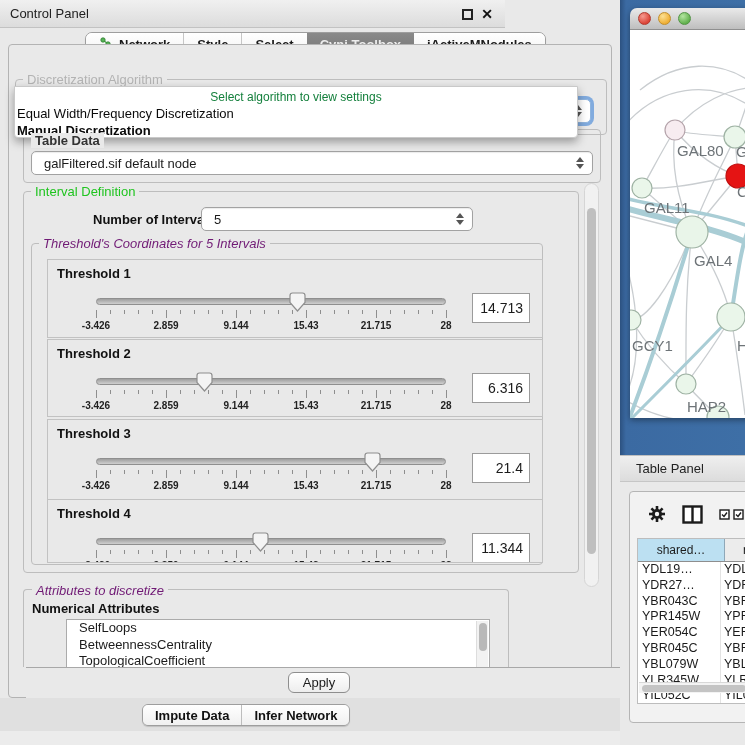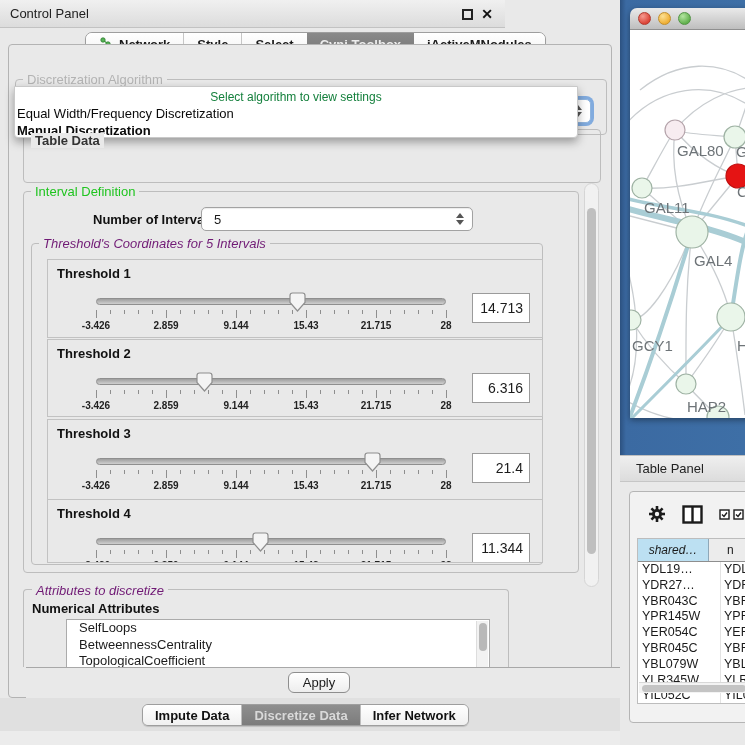--- a/index.html
+++ b/index.html
@@ -119,21 +119,21 @@
             background:linear-gradient(#EFEFEF,#DCDCDC); border-top:1px solid #BFBFBF; border-bottom:1px solid #C6C6C6;
             display:flex; align-items:center; font-size:13px; color:#222; }
   .tp-bar .t { margin-left:16px; }
   .tp-area { position:absolute; left:620px; top:482px; width:125px; height:263px; background:#E9E9E9; }
   .tp-panel { position:absolute; left:9px; top:9px; width:130px; height:232px;
               background:#F2F2F2; border:1px solid #B5B5B5; border-radius:4px; }
   .tp-toolbar { position:absolute; left:0; top:0; width:100%; height:44px; display:flex; align-items:center; gap:16px; padding-left:18px; }
   .chkpair { display:flex; gap:3px; }
   .tbl { position:absolute; left:7px; top:46px; width:123px; height:166px; background:#FFF; border:1px solid #BDBDBD; overflow:hidden; }
   .tbl-head { display:flex; height:23px; border-bottom:1px solid #8E8E8E; font-size:12px; }
-  .th1 { width:71px; background:#BCE0F2; border-right:1px solid #8FA8B8; display:flex; align-items:center; justify-content:center;font-style:italic; }
+  .th1 { width:87px; background:#BCE0F2; border-right:1px solid #8FA8B8; display:flex; align-items:center; justify-content:center; }
   .th2 { flex:1; background:#ECECEC; display:flex; align-items:center; padding-left:18px; }
   .tbl-row { display:flex; height:15.8px; font-size:12.5px; }
   .td1 { width:83px; padding-left:4px; border-right:1px solid #E3E3E3; overflow:hidden; white-space:nowrap; }
   .td2 { flex:1; padding-left:3px; overflow:hidden; white-space:nowrap; }
   .h-scroll { position:absolute; left:1px; bottom:10px; width:121px; height:11px; background:#F3F3F3; border-top:1px solid #D8D8D8; }
   .h-thumb { position:absolute; left:3px; top:2px; width:104px; height:7px; background:#C4C4C4; border-radius:4px; }
 
   svg text { font-family:"Liberation Sans", sans-serif; }
 </style>
 </head>
@@ -186,20 +186,27 @@
     </div>
 
     <div class="popup" style="left:5px; top:41px;">
       <div class="hint">Select algorithm to view settings</div>
       <div class="opt">Equal Width/Frequency Discretization</div>
       <div class="opt bold">Manual Discretization</div>
     </div>
 
     <div class="group" style="left:14px; top:84px; width:578px; height:54px;"></div>
     <span class="group-label" style="left:22px; top:88px; color:#333; font-weight:bold; z-index:41;">Table Data</span>
+    <div class="combo" style="left:22px; top:106px; width:562px; height:24px;">
+      <span>galFiltered.sif default node</span>
+      <span class="spinner">
+          <span class="up"></span>
+          <span class="down"></span>
+        </span>
+    </div>
 
     <div class="group" style="left:14px; top:146px; width:556px; height:382px;"></div>
     <span class="group-label lbl-green" style="left:22px; top:139px;">Interval Definition</span>
 
     <span class="group-label" style="left:80px; top:167px; color:#111; font-weight:bold; background:transparent;">Number of Intervals</span>
     <div class="combo" style="left:192px; top:162px; width:272px; height:24px;">
       <span>5</span>
       <span class="spinner">
           <span class="up"></span>
           <span class="down"></span>
@@ -418,23 +425,20 @@
     <div class="apply-strip">
       <div class="apply-btn">Apply</div>
     </div>
   </div>
 
   <div class="bottom-band"></div>
   <div class="bottom-band2"></div>
   <div class="bottom-tabs">
     <span class="btab">
       <span>Impute Data</span>
-    </span>
-    <span class="btab sel div">
-      <span>Discretize Data</span>
     </span>
     <span class="btab div">
       <span>Infer Network</span>
     </span>
   </div>
 
   <div class="desktop">
     <div class="macwin">
       <div class="mactitle">
         <span class="light red"></span>

